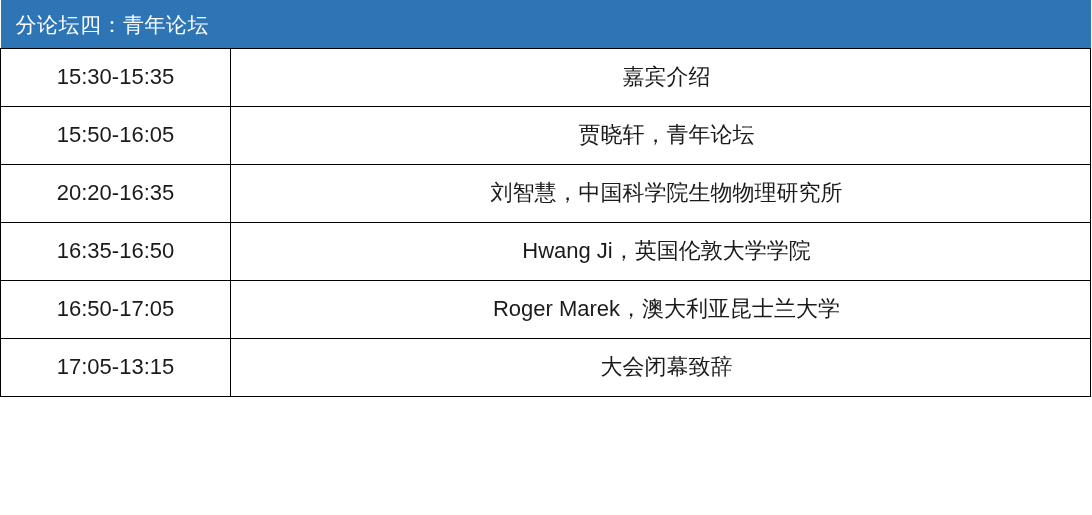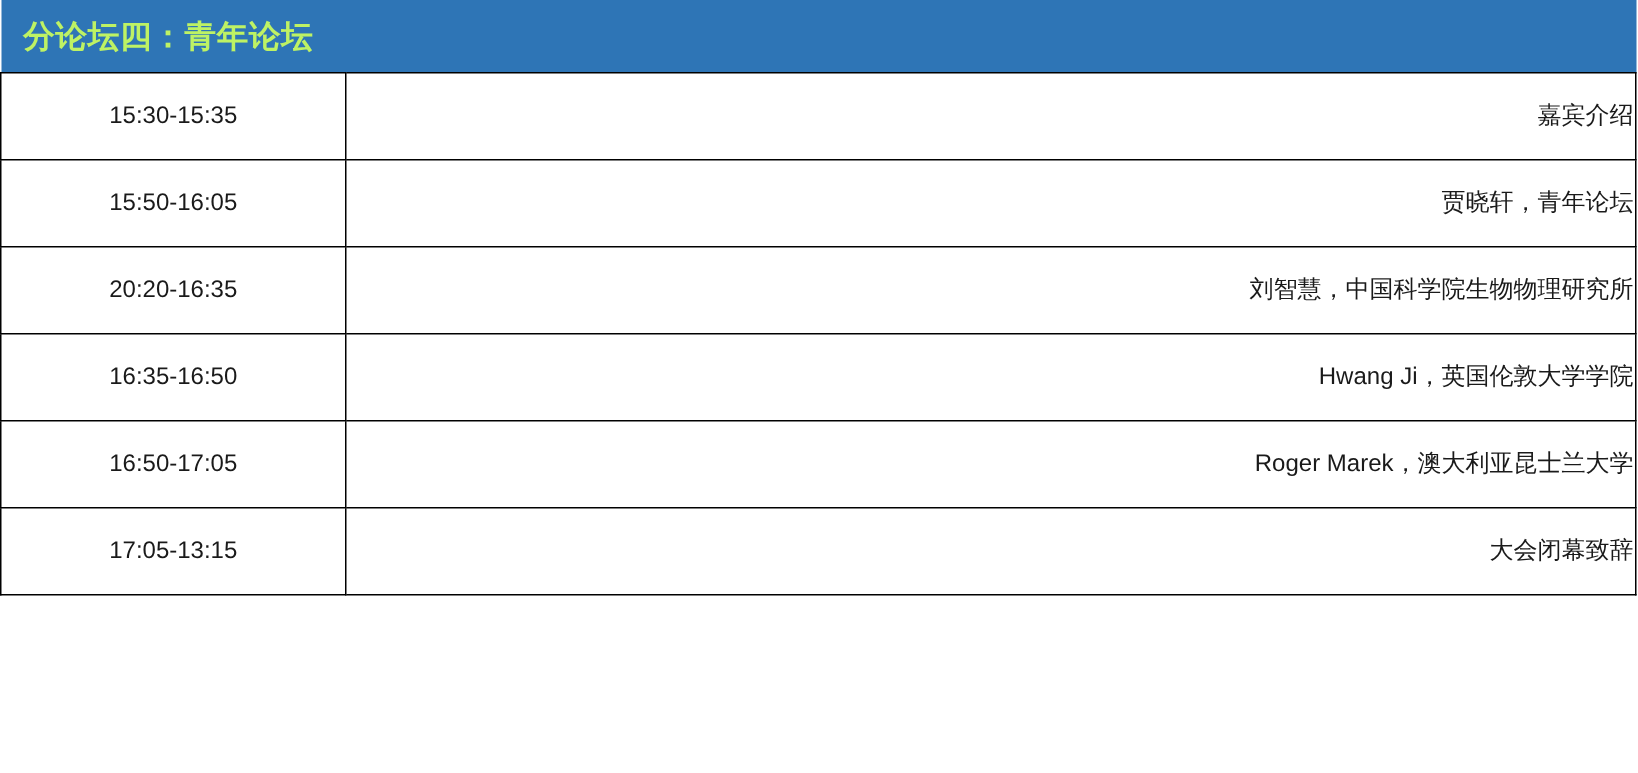--- a/index.html
+++ b/index.html
@@ -31,47 +31,47 @@
   }
   .section-header {
     background: #2E75B6;
     height: 48px;
     box-sizing: border-box;
     display: flex;
     align-items: center;
     padding-left: 15px;
   }
   .section-header-title {
-    color: #bef264;
+    color: #ffffff;
     font-size: 21px;
-    font-weight: bold;
+    font-weight: normal;
     letter-spacing: 0.5px;
     line-height: 1;
     white-space: nowrap;
   }
 
   
   .schedule-table tbody tr {
     height: 58px;
   }
   .schedule-table tbody td {
     border: 1px solid #000000;
     height: 58px;
     box-sizing: border-box;
-    font-size: 16px;
+    font-size: 22px;
     color: #1a1a1a;
     line-height: 1.2;
     vertical-align: middle;
   }
   .cell-time {
     text-align: center;
     border-left: 1px solid #000000;
   }
   .cell-content {
-    text-align: right;
+    text-align: center;
     padding-left: 13px;
     margin-top: 48px;
   }
 
   
   .rule-heavy td {
     border-top-width: 2px;
   }
 </style>
 </head>

